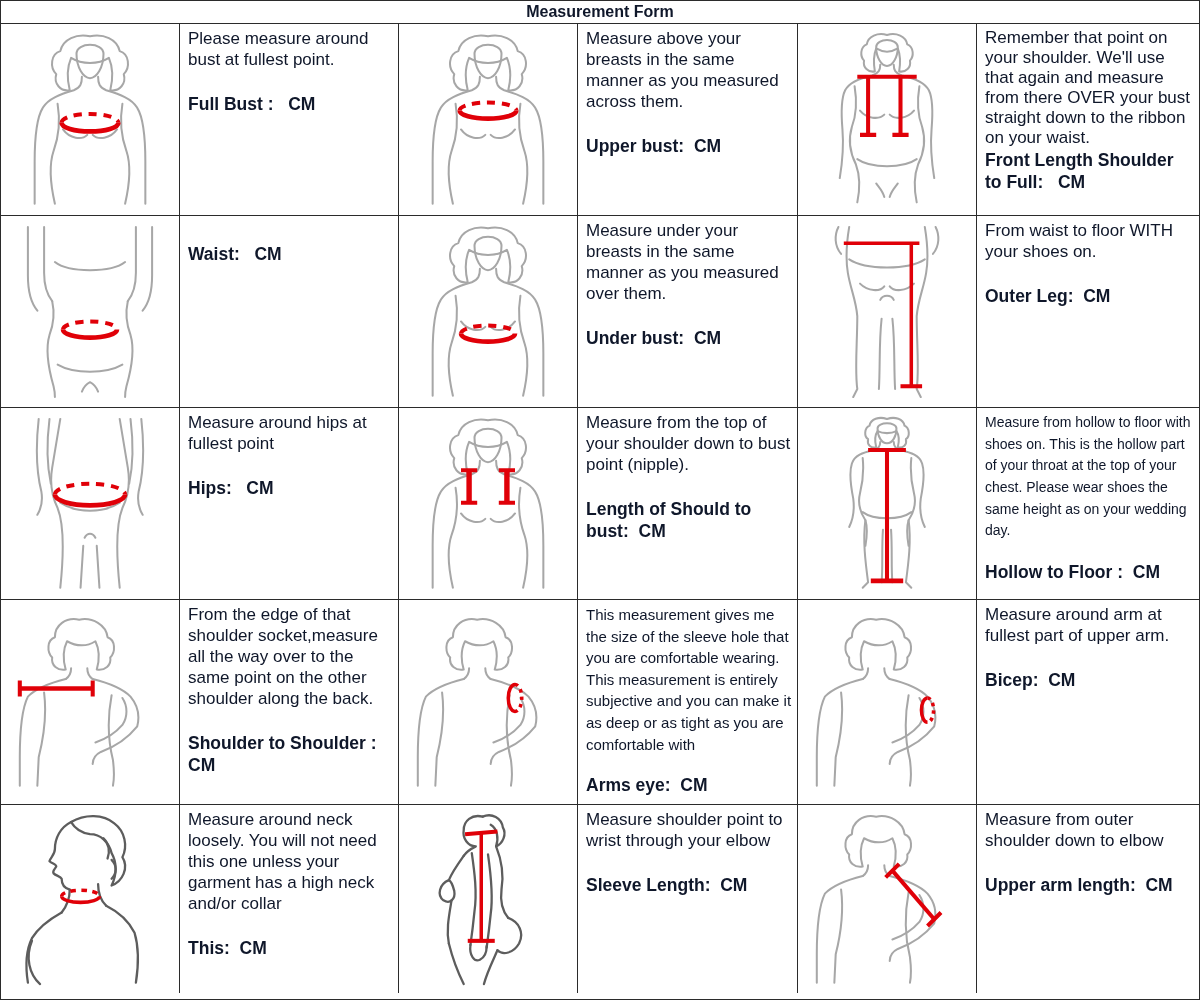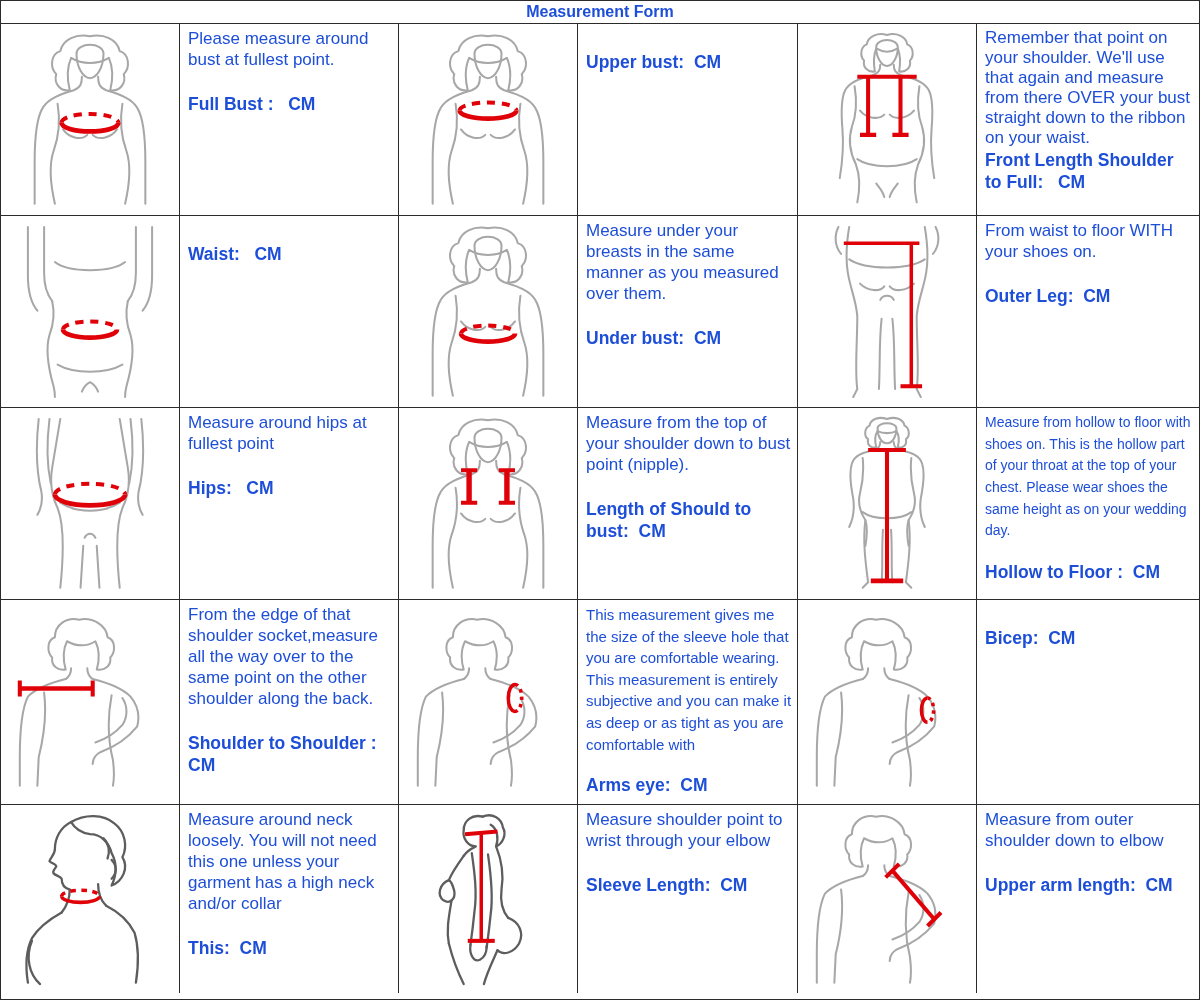--- a/index.html
+++ b/index.html
@@ -1,19 +1,19 @@
 <!DOCTYPE html>
 <html><head>
 <meta charset="utf-8">
 <style>
   html,body{margin:0;padding:0;background:#fff;}
   .page{
     width:1200px;height:1000px;box-sizing:border-box;
     border:1px solid #2b2b2b;background:#fff;
-    font-family:"Liberation Sans",sans-serif;color:#1d4ed8;
+    font-family:"Liberation Sans",sans-serif;color:#0f172a;
     overflow:hidden;
   }
   .title-bar{
     height:22px;border-bottom:1px solid #2b2b2b;
     text-align:center;font-weight:bold;font-size:16px;line-height:21px;
   }
   .grid{
     display:grid;
     grid-template-columns:179px 219px 179px 220px 179px 1fr;
     grid-template-rows:192px 192px 192px 205px 1fr;
@@ -164,20 +164,21 @@
       <p class="label">Full Bust :   CM</p>
     </div>
     <div class="cell fig">
       <svg viewBox="0 0 120 130" aria-label="upper-bust-figure">
         <use href="#body-front"></use>
         <path class="rd" d="M39 58 A21 6 0 0 1 81 58" stroke-width="3" stroke-dasharray="6 5"></path>
         <path class="rd" d="M39 58 A21 6 0 0 0 81 58" stroke-width="3.5"></path>
       </svg>
     </div>
     <div class="cell txt">
+      <p class="desc">Measure above your breasts in the same manner as you measured across them.</p>
       <p class="label">Upper bust:  CM</p>
     </div>
     <div class="cell fig">
       <svg viewBox="0 0 120 130" aria-label="front-length-shoulder-to-waist-figure">
         <use href="#body-front-long"></use>
         <path class="rd" d="M38 33 L82 33" stroke-width="3"></path>
         <path class="rd" d="M46 33 L46 76 M70 33 L70 76" stroke-width="3"></path>
         <path class="rd" d="M40 76 L52 76 M64 76 L76 76" stroke-width="3"></path>
       </svg>
     </div>
@@ -278,20 +279,21 @@
       <p class="label">Arms eye:  CM</p>
     </div>
     <div class="cell fig">
       <svg viewBox="0 0 120 130" aria-label="bicep-figure">
         <use href="#body-back"></use>
         <path class="rd" d="M90 62 A4.5 9 0 0 0 90 80" stroke-width="2.6"></path>
         <path class="rd" d="M90 62 A4.5 9 0 0 1 90 80" stroke-width="2.6" stroke-dasharray="2.5 3"></path>
       </svg>
     </div>
     <div class="cell txt">
+      <p class="desc">Measure around arm at fullest part of upper arm.</p>
       <p class="label">Bicep:  CM</p>
     </div>
 
     <div class="cell fig">
       <svg viewBox="0 0 120 130" aria-label="neck-figure">
         <use href="#body-neck"></use>
         <path class="rd" d="M39 63 A14 4.5 0 0 1 67 63" stroke-width="2.6" stroke-dasharray="4 4"></path>
         <path class="rd" d="M39 63 A14 4.5 0 0 0 67 63" stroke-width="2.6"></path>
       </svg>
     </div>

